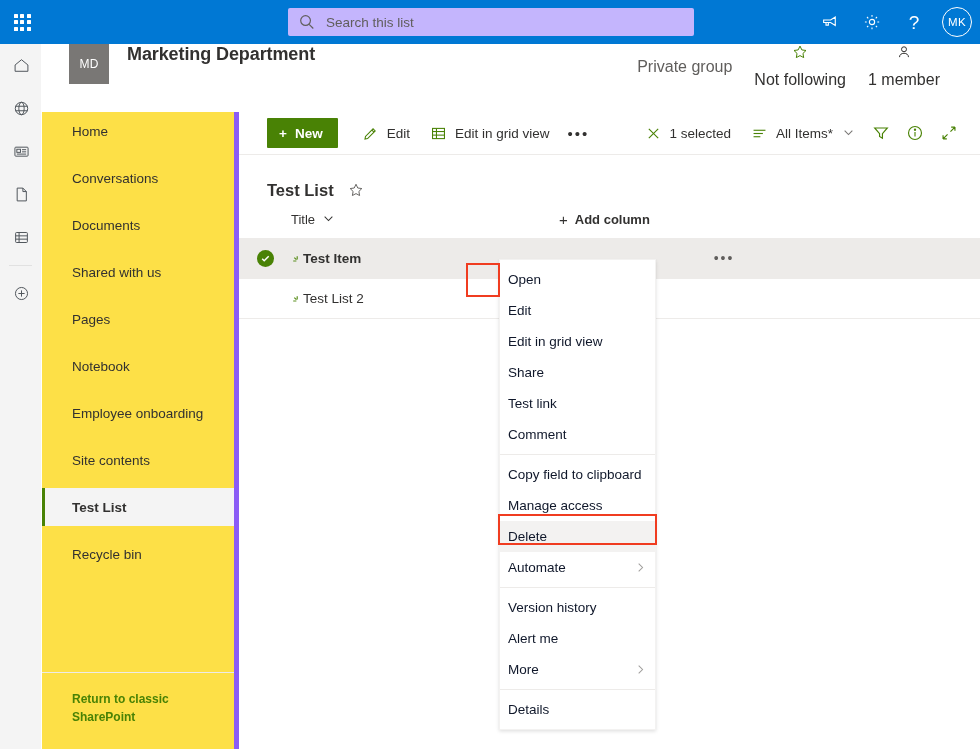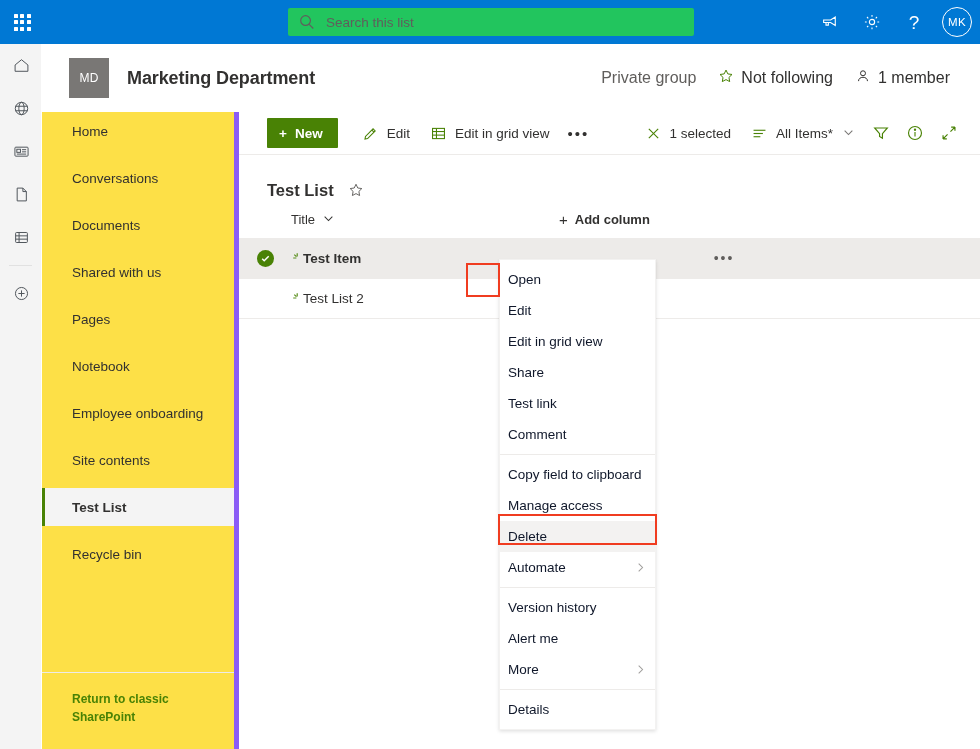--- a/index.html
+++ b/index.html
@@ -26,21 +26,21 @@
     cursor: pointer;
   }
   .waffle-grid {
     display: grid; grid-template-columns: repeat(3, 4px);
     grid-template-rows: repeat(3, 4px); gap: 2.5px;
   }
   .waffle-grid i { display: block; width: 4px; height: 4px; background: #ffffff; border-radius: 0.5px; }
   .suite-search {
     position: absolute; left: 288px; top: 8px;
     width: 406px; height: 28px;
-    background: #22c55e; border-radius: 2px;
+    background: #c4b5fd; border-radius: 2px;
     display: flex; align-items: center; padding: 0 10px;
     cursor: text;
   }
   .suite-search .sicon { width: 18px; height: 18px; margin-right: 8px; flex: none; color: #605e5c; }
   .suite-search input {
     border: 0; outline: 0; background: transparent; width: 100%;
     font-family: "Liberation Sans", sans-serif; font-size: 13.5px; color: #323130;
   }
   .suite-search input::placeholder { color: #605e5c; opacity: 1; }
   .suite-right {
@@ -66,39 +66,39 @@
     background: #f4f4f4; border-right: 1px solid #ffffff;
   }
   .rail-item {
     width: 42px; height: 43px; display: flex; align-items: center; justify-content: center;
     color: #50565c; cursor: pointer;
   }
   .rail-sep { height: 1px; background: #e1e1e1; margin: 6px 9px; }
 
   
   .site-header {
-    position: absolute; left: 42px; right: 2px; top: 44px; height: 68px;
+    position: absolute; left: 42px; right: 12px; top: 44px; height: 68px;
     background: #ffffff;
-    display: flex; align-items: center;
+    display: flex; align-items: flex-start;
   }
   .site-logo {
     width: 40px; height: 40px; background: #797775; color: #ffffff;
     display: flex; align-items: center; justify-content: center;
     font-size: 12px; margin-left: 27px; letter-spacing: .2px;
   }
   .site-title {
     font-size: 18px; font-weight: 700; color: #323130;
     margin-left: 18px; letter-spacing: -.1px;
   }
   .site-meta {
     margin-left: auto; margin-right: 28px;
     display: flex; align-items: center; gap: 22px;
     font-size: 16px; color: #323130;
   }
-  .site-meta .mitem { display: flex; align-items: center; gap: 7px; cursor: pointer; }
+  .site-meta .mitem { display: flex; align-items: center; gap: 7px; cursor: pointer; flex-direction: column; }
   .site-meta .plain { color: #605e5c; cursor: default; }
 
   
   .leftnav {
     position: absolute; left: 42px; top: 112px; width: 197px; bottom: 0;
     background: #fde047; border-right: 5px solid #8b5cf6;
   }
   .nav-scroll { position: relative; height: 452px; overflow: hidden; }
   .nav-item {
     position: relative; height: 38px; display: flex; align-items: center;
@@ -166,21 +166,21 @@
     display: flex; align-items: center; height: 39px;
     position: relative; cursor: pointer;
     border-bottom: 1px solid transparent;
   }
   .row.selected { background: #edebe9; }
   .row-check { width: 52px; display: flex; align-items: center; justify-content: center; }
   .check-on {
     width: 17px; height: 17px; border-radius: 50%; background: #498205;
     display: flex; align-items: center; justify-content: center;
   }
-  .row-title { display: flex; align-items: center; gap: 0px; font-size: 13.5px; color: #323130; }
+  .row-title { display: flex; align-items: flex-end; gap: 0px; font-size: 13.5px; color: #323130; }
   .row.selected .row-title .ttl { font-weight: 700; }
   .new-spark { width: 12px; height: 12px; margin-top: -3px; flex: none; }
   .row-ell {
     position: absolute; left: 470px; letter-spacing: 2px; font-size: 14px; color: #605e5c;
     width: 30px; text-align: center; cursor: pointer;
   }
   .row-sep { height: 1px; background: #edebe9; margin-left: 0; }
 
   
   .anno {

